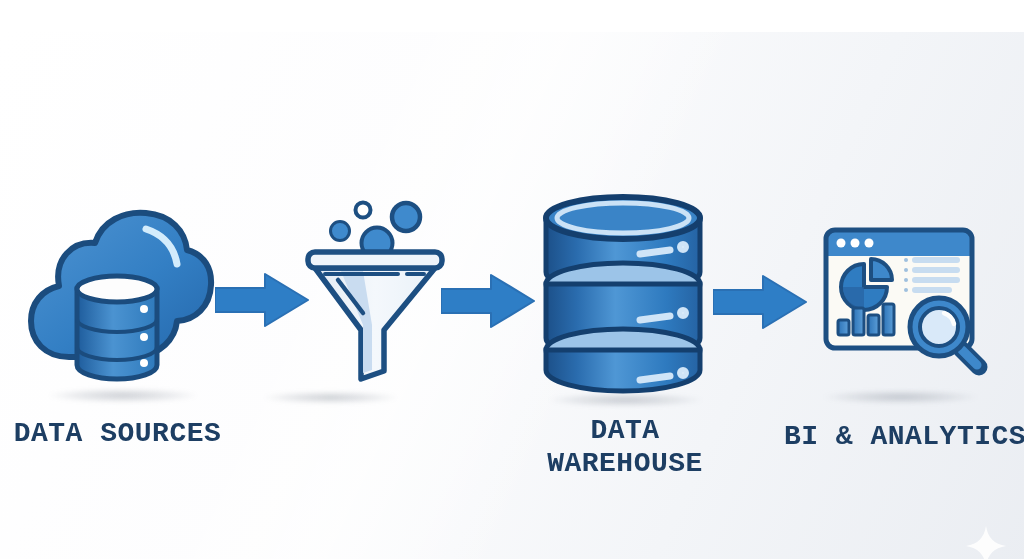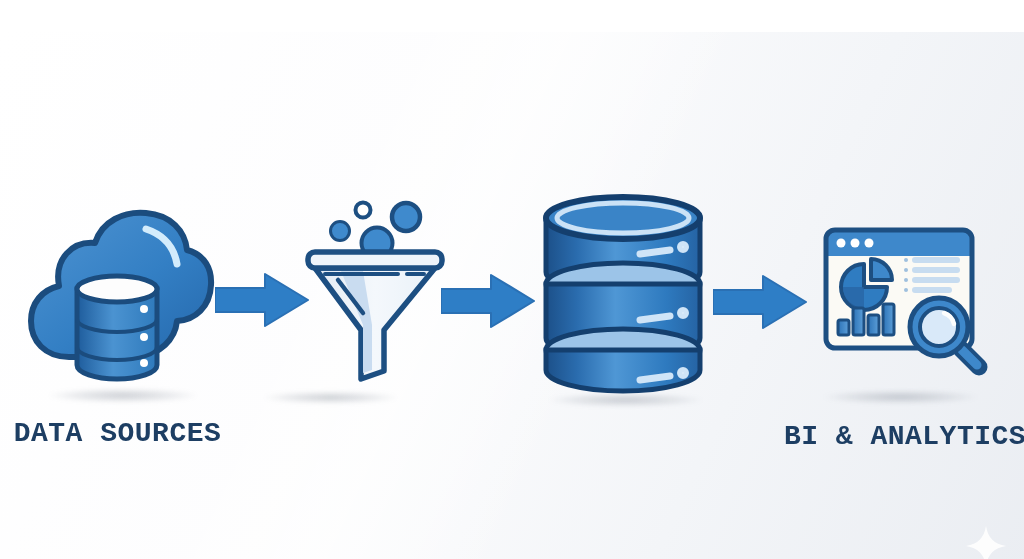--- a/index.html
+++ b/index.html
@@ -175,19 +175,20 @@
     <g>
       <line x1="143" y1="127" x2="161" y2="145" stroke="#1d4f82" stroke-width="17" stroke-linecap="round"></line>
       <line x1="144" y1="128" x2="159" y2="143" stroke="#3e88cb" stroke-width="9" stroke-linecap="round"></line>
       <circle cx="121" cy="105" r="29" fill="#3e88cb" stroke="#1d4f82" stroke-width="5"></circle>
       <circle cx="121" cy="105" r="19" fill="#d9e9f9" stroke="#1d4f82" stroke-width="4"></circle>
       <path d="M126 91 A15 15 0 0 1 136 102" fill="none" stroke="#fdfdfd" stroke-width="4.5" stroke-linecap="round"></path>
     </g>
   </svg>
 
   <div class="stage-label" style="left:0px;top:385px;width:235px;">DATA SOURCES</div>
+  <div class="stage-label" style="left:525px;top:382px;width:200px;">DATA WAREHOUSE</div>
   <div class="stage-label" style="left:770px;top:388px;width:270px;">BI &amp; ANALYTICS</div>
 
   <svg class="sparkle" style="left:966px;top:494px;" width="40" height="40" viewBox="0 0 40 40">
     <path d="M20 0 C22 12 28 18 40 20 C28 22 22 28 20 40 C18 28 12 22 0 20 C12 18 18 12 20 0 Z" fill="#ffffff"></path>
   </svg>
 
 </div>
 
 </body></html>

